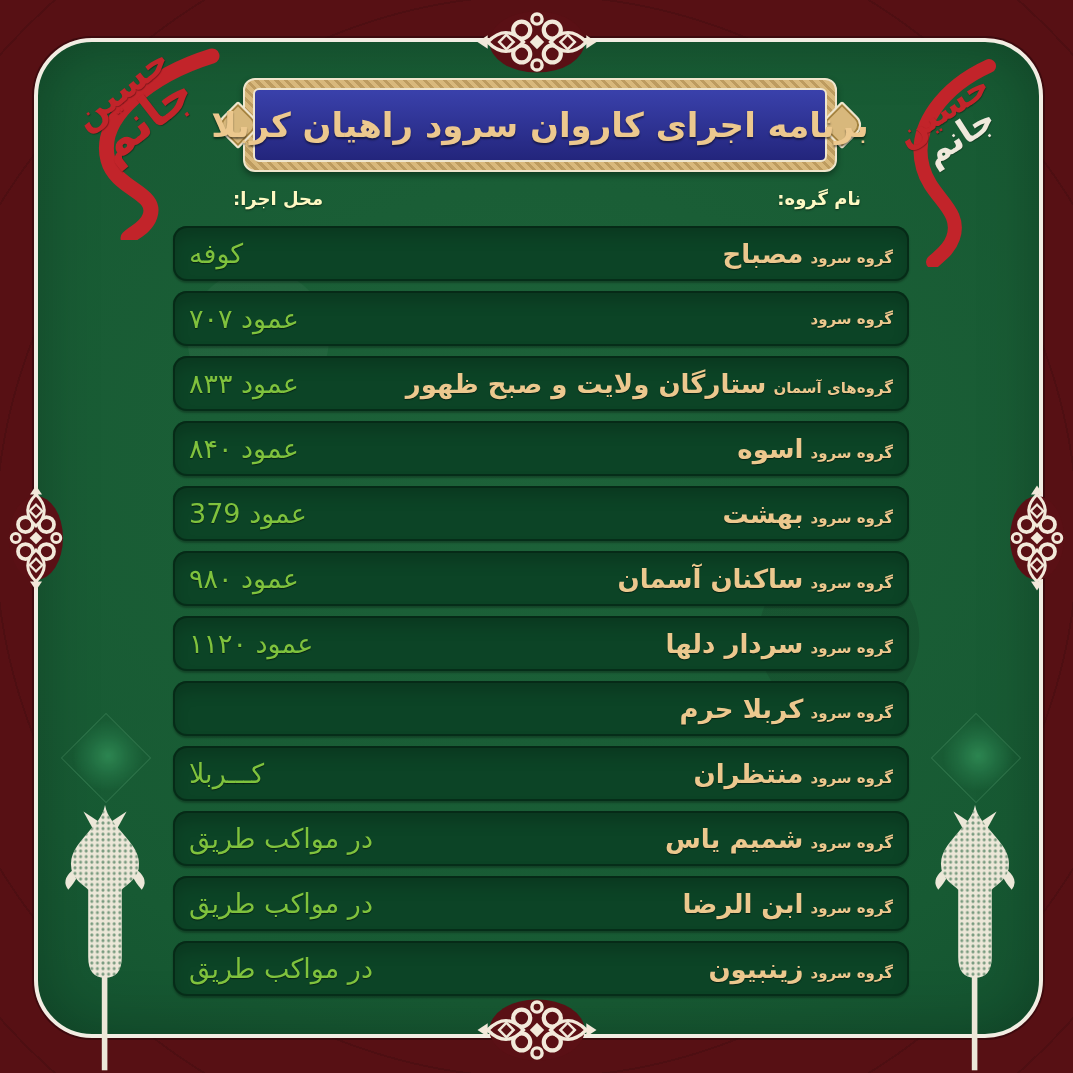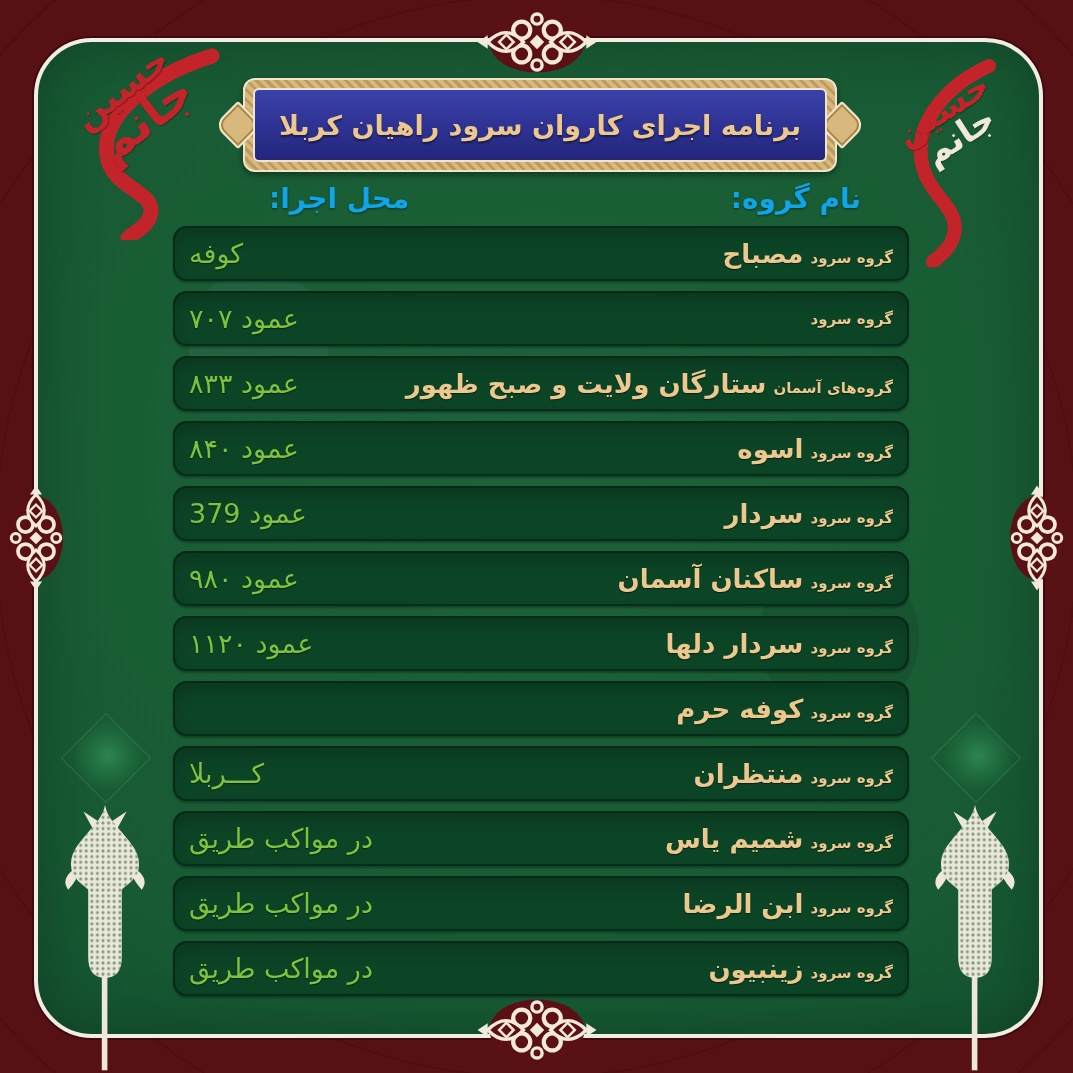--- a/index.html
+++ b/index.html
@@ -32,39 +32,39 @@
     background-image:repeating-linear-gradient(45deg, rgba(139,103,44,.35) 0 3px, rgba(0,0,0,0) 3px 7px);
     box-shadow:0 3px 6px rgba(0,0,0,.4);
   }
   .banner-inner{
     position:absolute;inset:10px;border-radius:6px;
     background:linear-gradient(#3a41ab,#23257c);
     border:2px solid #efe5cc;
     display:flex;align-items:center;justify-content:center;
   }
   .banner-title{
-    color:#ecc88e;font-weight:bold;font-size:27px;white-space:nowrap;
+    color:#ecc88e;font-weight:bold;font-size:34px;white-space:nowrap;
     text-shadow:0 2px 2px rgba(0,0,0,.45);
   }
   .banner-finial{
     position:absolute;top:50%;width:30px;height:30px;
     transform:translateY(-50%) rotate(45deg);
     background:#d8b87c;border:2px solid #efe5cc;
     border-radius:2px 12px 2px 12px;
     box-shadow:inset 0 0 0 2px #a3823f;
   }
   .banner-finial.left{left:-22px;}
   .banner-finial.right{right:-22px;}
   
   .headers{
     position:absolute;left:173px;top:178px;width:736px;height:40px;
     direction:rtl;display:flex;justify-content:space-between;align-items:center;
     box-sizing:border-box;padding:0 48px 0 60px;
   }
-  .header-label{color:#0ea5e9;font-weight:bold;font-size:28px;text-shadow:0 1px 2px rgba(0,0,0,.5);margin-left:36px;}
+  .header-label{color:#fef9c3;font-weight:bold;font-size:18px;text-shadow:0 1px 2px rgba(0,0,0,.5);}
   
   .list{
     position:absolute;left:173px;top:226px;width:736px;
     display:flex;flex-direction:column;gap:10px;
   }
   .row{
     direction:rtl;height:55px;border-radius:14px;
     background:#0c4426;
     display:flex;justify-content:space-between;align-items:center;
     box-sizing:border-box;padding:0 16px;
@@ -236,21 +236,21 @@
     <span class="group">
       <span class="group-prefix">گروه سرود</span>
       <span class="group-name">اسوه</span>
     </span>
     <span class="venue">عمود ۸۴۰</span>
   </div>
 
   <div class="row">
     <span class="group">
       <span class="group-prefix">گروه سرود</span>
-      <span class="group-name">سردار</span>
+      <span class="group-name">بهشت</span>
     </span>
     <span class="venue">عمود 379</span>
   </div>
 
   <div class="row">
     <span class="group">
       <span class="group-prefix">گروه سرود</span>
       <span class="group-name">ساکنان آسمان</span>
     </span>
     <span class="venue">عمود ۹۸۰</span>
@@ -260,21 +260,21 @@
     <span class="group">
       <span class="group-prefix">گروه سرود</span>
       <span class="group-name">سردار دلها</span>
     </span>
     <span class="venue">عمود ۱۱۲۰</span>
   </div>
 
   <div class="row">
     <span class="group">
       <span class="group-prefix">گروه سرود</span>
-      <span class="group-name">کوفه حرم</span>
+      <span class="group-name">کربلا حرم</span>
     </span>
   </div>
 
   <div class="row">
     <span class="group">
       <span class="group-prefix">گروه سرود</span>
       <span class="group-name">منتظران</span>
     </span>
     <span class="venue">کـــربلا</span>
   </div>

